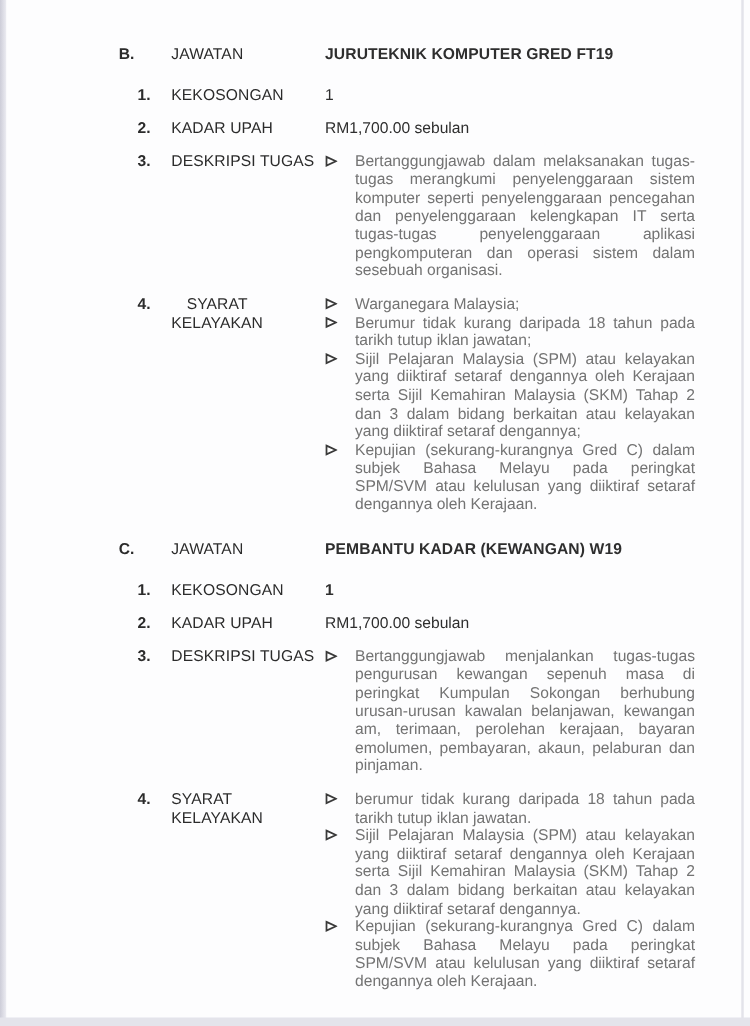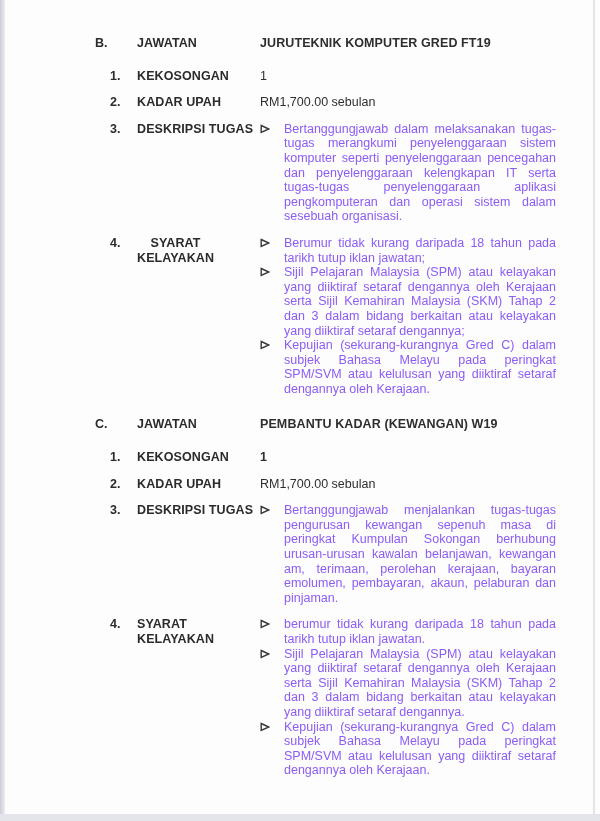--- a/index.html
+++ b/index.html
@@ -38,40 +38,40 @@
 
   .row {
     display: grid;
     grid-template-columns: 42px 123px 1fr;
     margin-bottom: 12px;
   }
   .row.head { margin-bottom: 18px; }
 
   .c-num { font-weight: bold; padding-left: 15px; }
   .c-num.letter { padding-left: 0; }
-  .c-label { font-weight: bold; letter-spacing: 0.1px; }
+  .c-label { font-weight: normal; letter-spacing: 0.1px; }
   .c-label .lbl-line { display: block; }
   .c-label.two-line-center { width: max-content; text-align: center; }
   .c-label.two-line-left { text-align: left; }
   .c-val { color: #2e2e2e; }
   .c-val.title { font-weight: bold; letter-spacing: 0.1px; }
   .c-val.bold-val { font-weight: bold; }
 
   ul.blist { list-style: none; margin: 0; padding: 0; }
   li.bitem { display: flex; align-items: flex-start; }
   .blt {
     flex: 0 0 24px;
     padding-top: 2px;
   }
   .blt svg { display: block; }
   .btxt {
     flex: 1;
     text-align: justify;
     text-align-last: left;
-    color: #8b5cf6;
+    color: #737373;
   }
 </style>
 </head>
 <body>
 
 <div class="page">
 
   <section class="job-section">
     <div class="row head">
       <div class="c-num letter">B.</div>
@@ -115,20 +115,28 @@
         <span class="lbl-line">KELAYAKAN</span>
       </div>
       <div class="c-val">
         <ul class="blist">
           <li class="bitem">
             <span class="blt">
                 <svg width="10" height="10" viewBox="0 0 10 10">
                   <path d="M1.2 1.5 L8.7 5 L1.2 8.5 Z" fill="#ffffff" stroke="#3a3a3a" stroke-width="1.4" stroke-linejoin="miter"></path>
                 </svg>
               </span>
+            <span class="btxt">Warganegara Malaysia;</span>
+          </li>
+          <li class="bitem">
+            <span class="blt">
+                <svg width="10" height="10" viewBox="0 0 10 10">
+                  <path d="M1.2 1.5 L8.7 5 L1.2 8.5 Z" fill="#ffffff" stroke="#3a3a3a" stroke-width="1.4" stroke-linejoin="miter"></path>
+                </svg>
+              </span>
             <span class="btxt">Berumur tidak kurang daripada 18 tahun pada tarikh tutup iklan jawatan;</span>
           </li>
           <li class="bitem">
             <span class="blt">
                 <svg width="10" height="10" viewBox="0 0 10 10">
                   <path d="M1.2 1.5 L8.7 5 L1.2 8.5 Z" fill="#ffffff" stroke="#3a3a3a" stroke-width="1.4" stroke-linejoin="miter"></path>
                 </svg>
               </span>
             <span class="btxt">Sijil Pelajaran Malaysia (SPM) atau kelayakan yang diiktiraf setaraf dengannya oleh Kerajaan serta Sijil Kemahiran Malaysia (SKM) Tahap 2 dan 3 dalam bidang berkaitan atau kelayakan yang diiktiraf setaraf dengannya;</span>
           </li>

